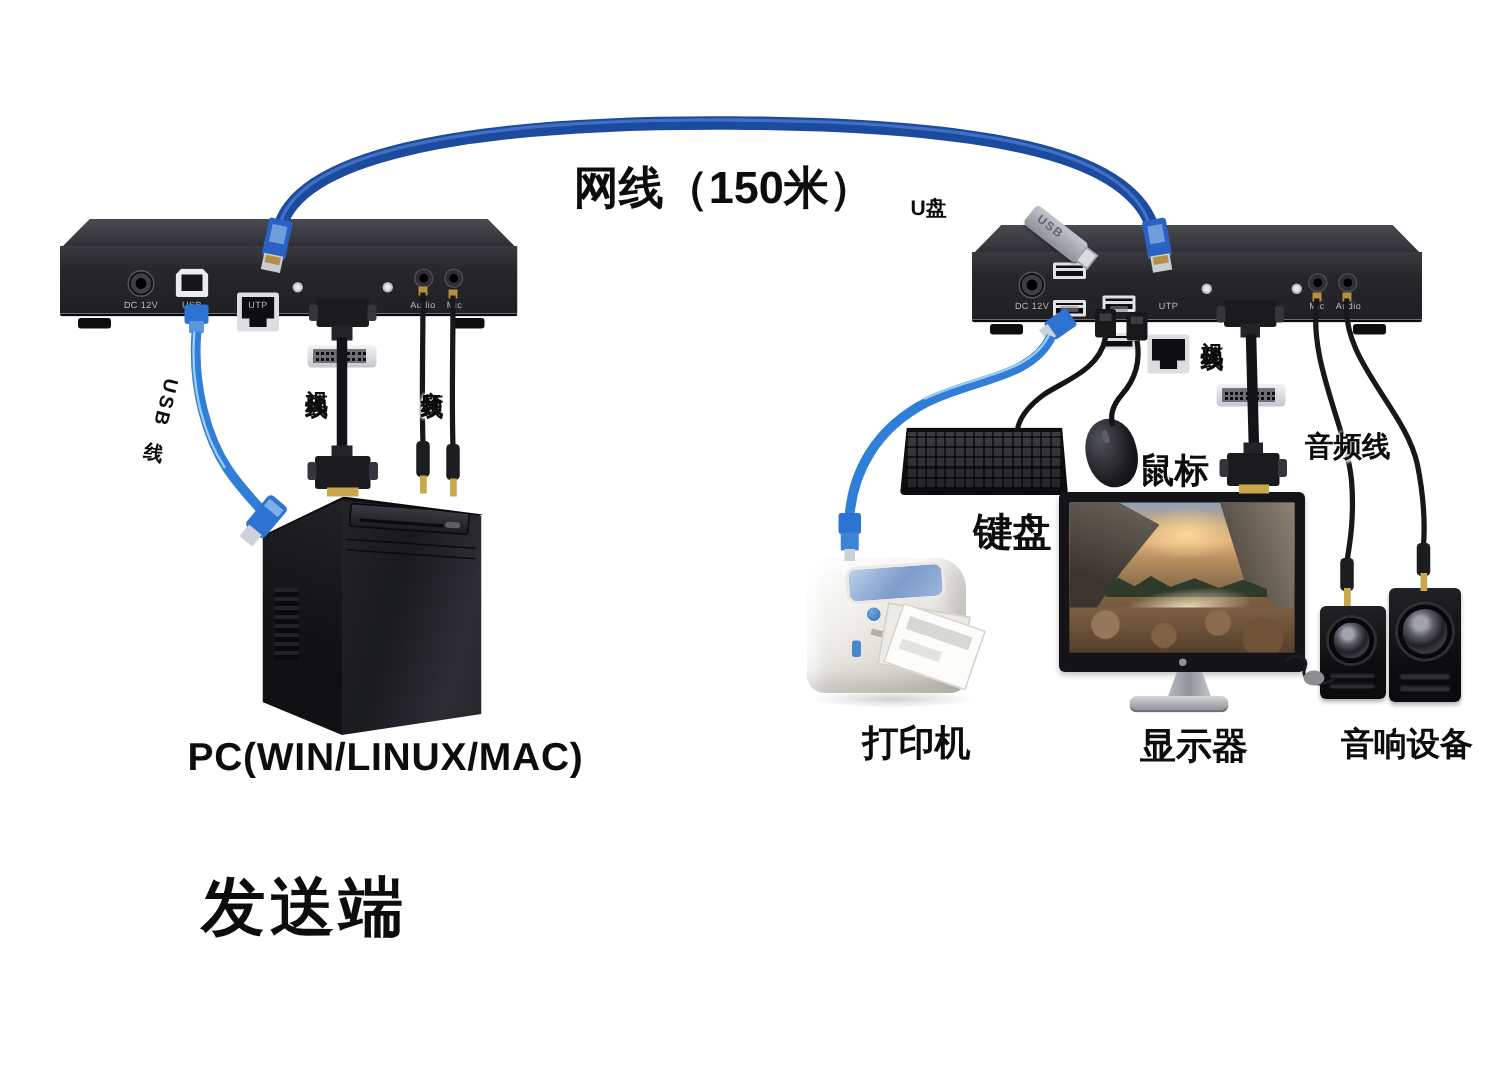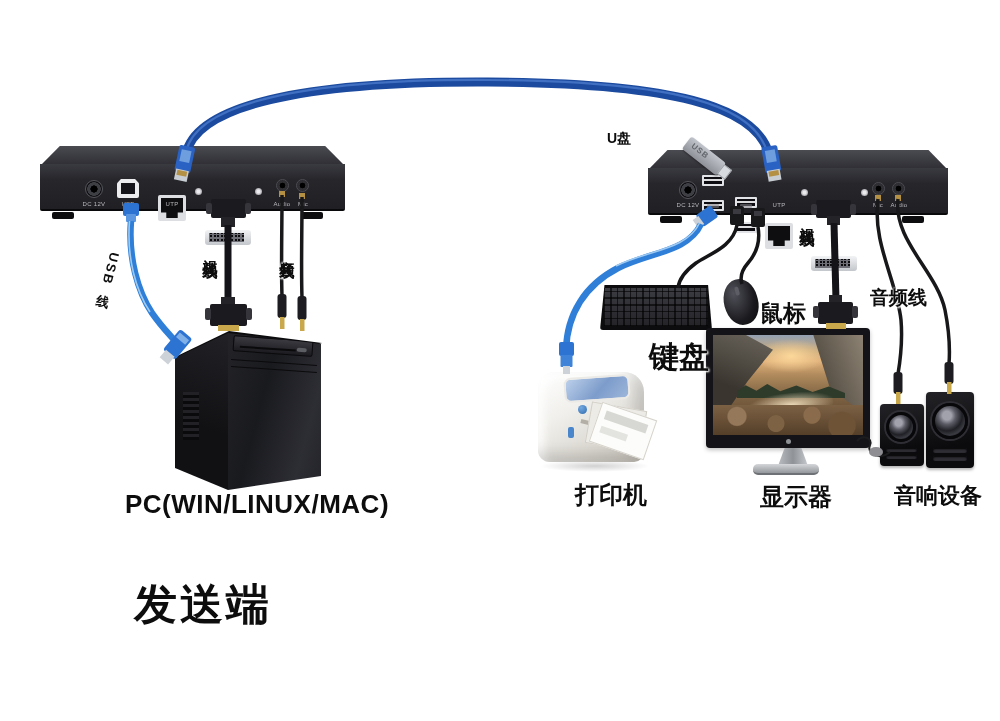--- a/index.html
+++ b/index.html
@@ -363,30 +363,31 @@
       <div class="vent" style="left:7px;top:56px;width:34px"></div>
       <div class="vent" style="left:7px;top:64px;width:34px"></div>
     </div>
     <div class="spk spk-l">
       <div class="driver" style="left:6px;top:8px;width:30px;height:30px"></div>
       <div class="vent" style="left:6px;top:44px;width:31px;height:4px"></div>
       <div class="vent" style="left:6px;top:51px;width:31px;height:4px"></div>
     </div>
   </div>
 
+  <div class="lbl" style="left:355px;top:105px;width:255px;text-align:center;font-size:30px">网线（150米）</div>
   <div class="lbl" style="left:607px;top:130px;font-size:14px">U盘</div>
 
   <div class="lbl vert" style="left:101px;top:252px;font-size:13px;transform:rotate(14deg)">USB线</div>
   <div class="lbl vert" style="left:200px;top:248px;font-size:15px">视频线</div>
   <div class="lbl vert" style="left:277px;top:248px;font-size:15px">音频线</div>
 
   <div class="lbl vert" style="left:797px;top:216px;font-size:15px">视频线</div>
   <div class="lbl" style="left:870px;top:285px;font-size:19px">音频线</div>
 
-  <div class="lbl" style="left:649px;top:337px;font-size:30px">键盘</div>
+  <div class="lbl" style="left:649px;top:337px;font-size:26px">键盘</div>
   <div class="lbl" style="left:760px;top:298px;font-size:23px">鼠标</div>
   <div class="lbl" style="left:575px;top:479px;font-size:24px">打印机</div>
   <div class="lbl" style="left:760px;top:481px;font-size:24px">显示器</div>
   <div class="lbl" style="left:894px;top:481px;font-size:22px">音响设备</div>
 
   <div class="lbl" style="left:112px;top:489px;width:290px;text-align:center;font-size:26px;font-weight:600;letter-spacing:.5px">PC(WIN/LINUX/MAC)</div>
 
   <div class="lbl" style="left:134px;top:576px;font-size:43px;letter-spacing:3px">发送端</div>
 </div>
 

